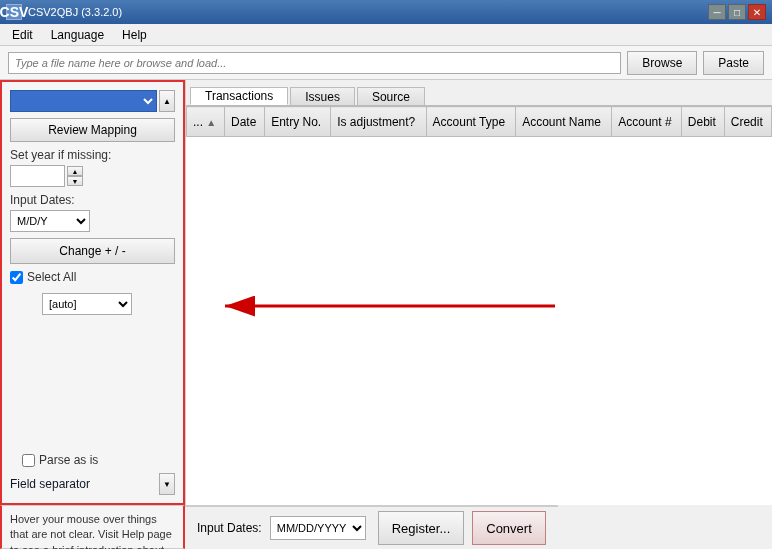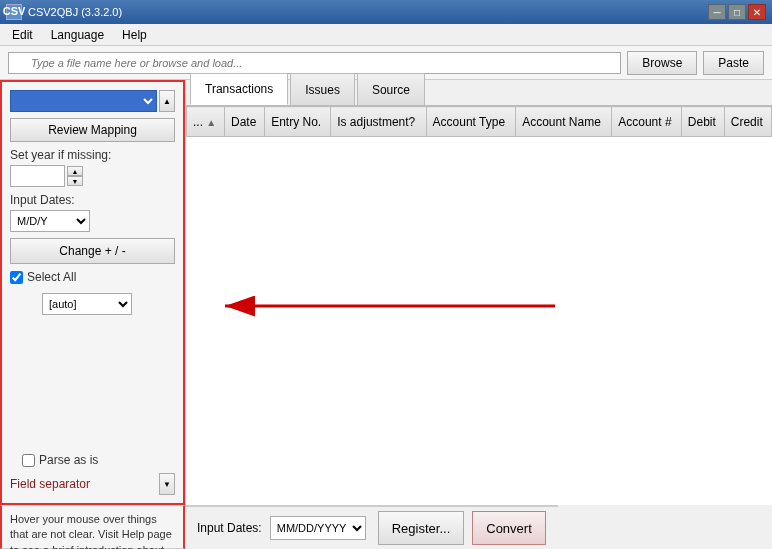--- a/index.html
+++ b/index.html
@@ -27,22 +27,23 @@
       align-items: center;
       gap: 6px;
       font-size: 11px;
     }
     .title-icon {
       width: 16px;
       height: 16px;
       background: #5a8fcc;
       border: 1px solid #aac;
       display: flex;
+      align-items: center;
       justify-content: center;
-      font-size: 11px;
+      font-size: 14px;
       color: white;
       font-weight: bold;
     }
     .title-bar-controls {
       display: flex;
       gap: 2px;
     }
     .title-btn {
       width: 18px;
       height: 16px;
@@ -81,21 +82,21 @@
       height: 34px;
       display: flex;
       align-items: center;
       padding: 0 8px;
       gap: 6px;
     }
     .file-input {
       flex: 1;
       height: 22px;
       border: 1px solid #aaa;
-      padding: 0 22px;
+      padding: 0 6px;
       background: white;
       color: #999;
       font-size: 11px;
       font-style: italic;
     }
     .file-btn {
       height: 24px;
       padding: 0 14px;
       background: linear-gradient(to bottom, #f8f8f8, #e0e0e0);
       border: 1px solid #aaa;
@@ -229,21 +230,21 @@
       width: 90px;
     }
 
     
     .parse-row {
       margin-top: 4px;
       padding-left: 12px;
     }
     .field-sep-label {
       font-size: 12px;
-      color: #7f1d1d;
+      color: #0f172a;
     }
 
     
     .right-panel {
       flex: 1;
       display: flex;
       flex-direction: column;
       border-left: 1px solid #ccc;
     }
 
@@ -257,21 +258,21 @@
       padding-left: 4px;
       gap: 2px;
     }
     .tab {
       padding: 3px 14px;
       background: linear-gradient(to bottom, #f0f0f0, #ddd);
       border: 1px solid #bbb;
       border-bottom: none;
       cursor: pointer;
       font-size: 12px;
-      height: 32px;
+      height: 18px;
       display: flex;
       align-items: center;
     }
     .tab.active {
       background: white;
       border-bottom: 1px solid white;
       z-index: 1;
     }
 
     

